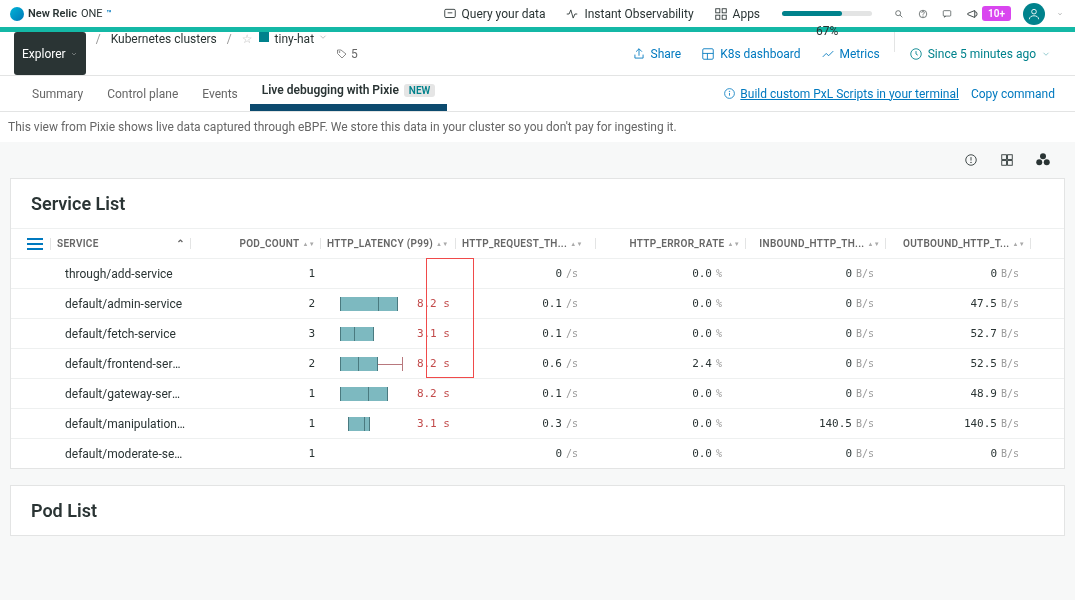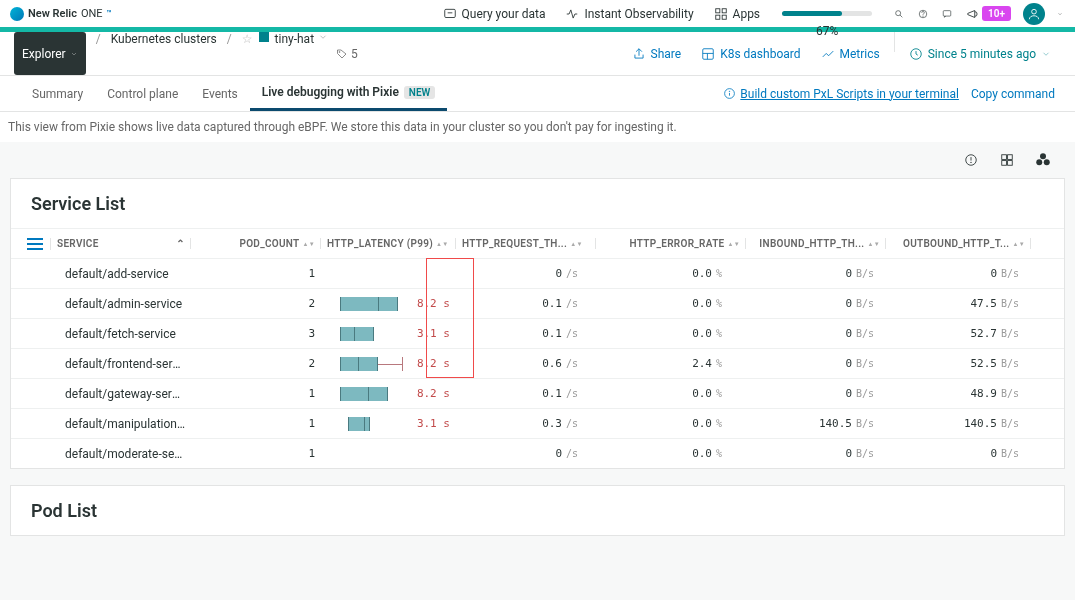--- a/index.html
+++ b/index.html
@@ -30,21 +30,21 @@
 .star-icon { color: #bbb; cursor: pointer; }
 .tag-icon { display: flex; align-items: center; gap: 3px; color: #666; margin-left: 8px; }
 .crumb-spacer { flex: 1; }
 .action-link { display: flex; align-items: center; gap: 5px; color: #0079bf; cursor: pointer; margin: 0 10px; font-size: 12px; }
 .action-link.green { color: #00828c; }
 .vdiv { width: 1px; height: 20px; background: #e3e4e4; margin: 0 4px; }
 
 
 .tab-bar { display: flex; align-items: center; height: 36px; padding: 0 20px; border-bottom: 1px solid #e3e4e4; }
 .tab { padding: 0 12px; height: 100%; display: flex; align-items: center; cursor: pointer; color: #666; gap: 5px; }
-.tab.active { color: #2a3434; font-weight: 600; border-bottom: 3px solid #0c4a6e; }
+.tab.active { color: #2a3434; font-weight: 600; border-bottom: 7px solid #0c4a6e; }
 .new-badge { background: #e5e5e5; color: #00828c; padding: 1px 5px; border-radius: 3px; font-size: 10px; font-weight: 600; }
 .tab-spacer { flex: 1; }
 .tab-link { color: #0079bf; cursor: pointer; margin-left: 12px; display: flex; align-items: center; gap: 4px; }
 
 
 .info-strip { padding: 8px 10px 8px 8px; color: #666; font-size: 12px; }
 
 
 .content { background: #f7f8f8; padding: 0 10px 10px; height: calc(100% - 128px); overflow: auto; }
 .toolbar-small { display: flex; justify-content: flex-end; gap: 16px; padding: 8px 12px; }
@@ -300,21 +300,21 @@
               <span class="sort-icons">▲▼</span>
             </div>
           <div class="th r">
               <span>OUTBOUND_HTTP_T...</span>
               <span class="sort-icons">▲▼</span>
             </div>
         </div>
         <div id="rows">
             <div class="tbl-row">
     <div class="td"></div>
-    <div class="td svc">default/add-service</div>
+    <div class="td svc">through/add-service</div>
     <div class="td r">1</div>
     <div class="td latency-cell">
                 <span class="lat-val"></span>
               </div>
     <div class="td r">0<span class="unit">/s</span></div>
     <div class="td r">0.0<span class="unit">%</span></div>
     <div class="td r">0<span class="unit">B/s</span></div>
     <div class="td r">0<span class="unit">B/s</span></div>
             </div>
             <div class="tbl-row">

